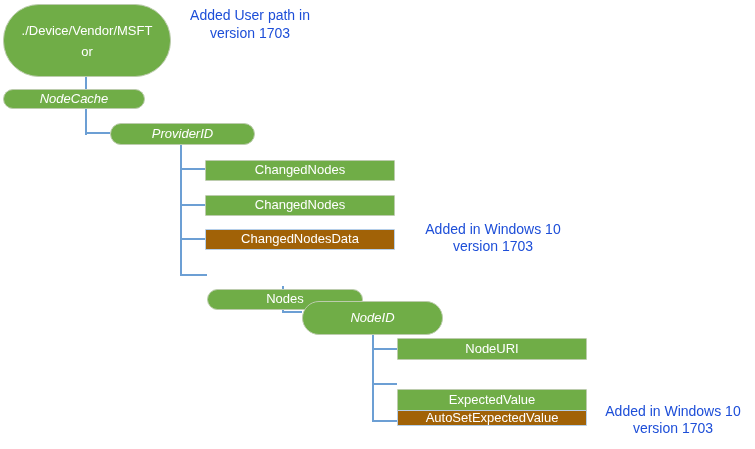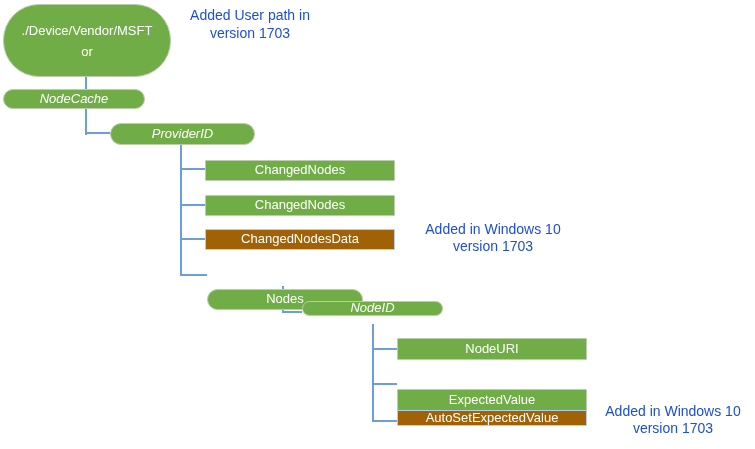--- a/index.html
+++ b/index.html
@@ -39,21 +39,21 @@
   .annot div{white-space:nowrap;}
 
   
   #n-root{left:3px;top:4px;width:168px;height:73px;border-radius:36px;line-height:21px;font-size:13px;}
   #n-nodecache{left:3px;top:89px;width:142px;height:20px;font-style:italic;}
   #n-providerid{left:110px;top:123px;width:145px;height:22px;align-items:center;}
   #n-cacheversion{left:205px;top:160px;width:190px;height:21px;}
   #n-changednodes{left:205px;top:195px;width:190px;height:21px;justify-content:center;}
   #n-changednodesdata{left:205px;top:229px;width:190px;height:21px;}
   #n-nodes{left:207px;top:265px;width:156px;height:21px;margin-top:24px;}
-  #n-nodeid{left:302px;top:301px;width:141px;height:15px;}
+  #n-nodeid{left:302px;top:301px;width:141px;height:34px;}
   #n-nodeuri{left:397px;top:338px;width:190px;height:22px;}
   #n-expectedvalue{left:397px;top:373px;width:190px;height:22px;margin-top:16px;}
   #n-autosetexpectedvalue{left:397px;top:410px;width:190px;height:16px;}
 
   
   #a-userpath{left:168px;top:6px;width:164px;line-height:18px;}
   #a-changednodesdata{left:405px;top:221px;width:176px;}
   #a-autoset{left:597px;top:403px;width:152px;}
 
   

